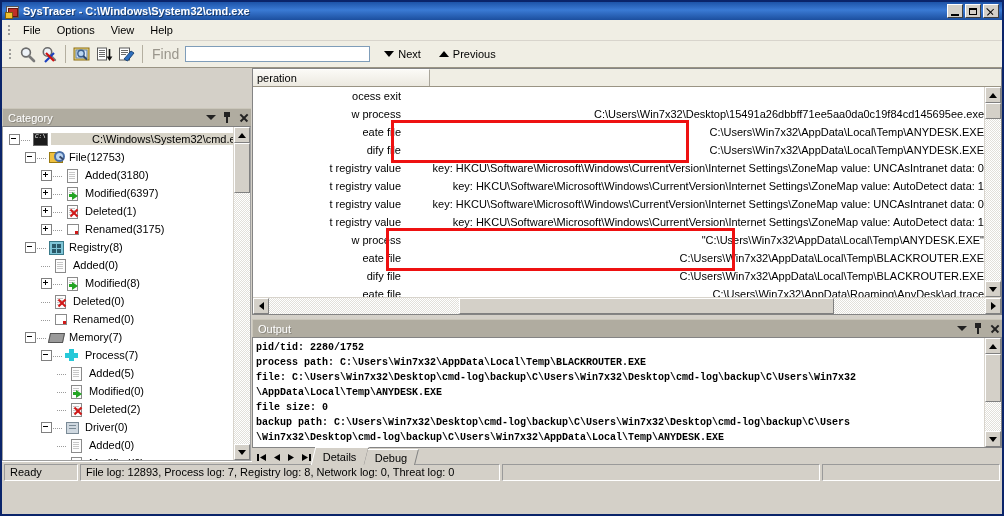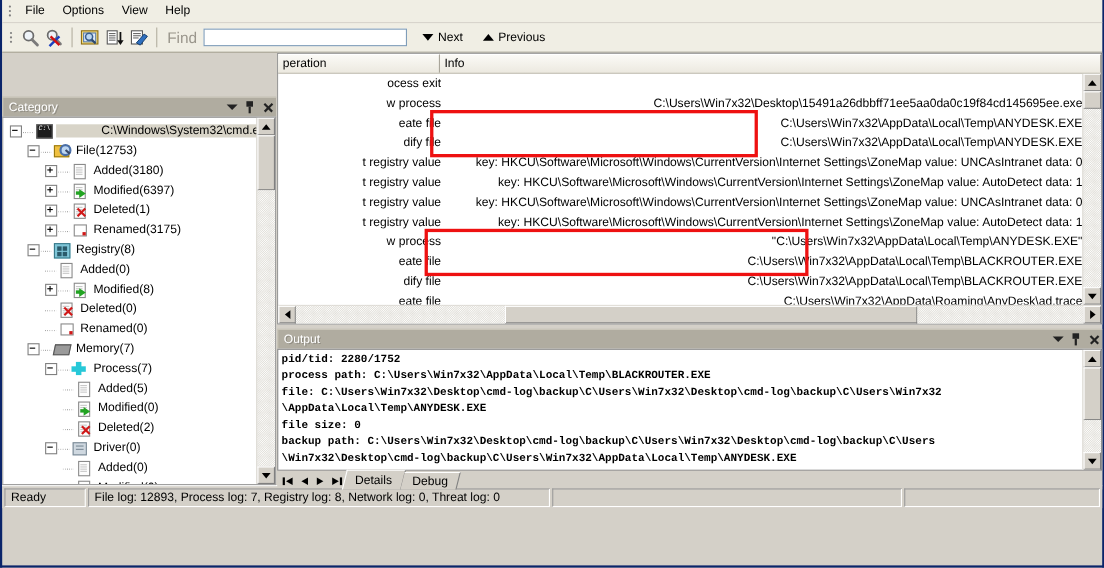--- a/index.html
+++ b/index.html
@@ -187,20 +187,41 @@
   .st-ready{width:74px;flex:0 0 auto;}
   .st-log{width:420px;flex:0 0 auto;}
   .st-grow{flex:1;}
   .st-end{width:178px;flex:0 0 auto;}
 </style>
 </head>
 <body>
 
 <div id="app">
 
+  <div class="titlebar">
+    <span class="tb-ico">
+      <i class="sh1"></i>
+        <i class="sh2"></i>
+        <i class="sh3"></i>
+    </span>
+    <span class="tb-title">SysTracer - C:\Windows\System32\cmd.exe</span>
+    <span class="spacer"></span>
+    <span class="tb-btns">
+      <span class="tb-btn">
+          <i class="g-min"></i>
+        </span>
+      <span class="tb-btn">
+          <i class="g-max"></i>
+        </span>
+      <span class="tb-btn">
+          <i class="g-cl1"></i>
+          <i class="g-cl2"></i>
+        </span>
+    </span>
+  </div>
 
   <div class="menubar">
     <span class="grip">
         <b></b>
         <b></b>
         <b></b>
       </span>
     <span class="menu-item">File</span>
     <span class="menu-item">Options</span>
     <span class="menu-item">View</span>
@@ -500,22 +521,21 @@
               <i class="ar-dn"></i>
             </div>
         </div>
       </div>
     </div>
 
     <div class="right-pane">
 
       <div class="lv-wrap">
         <div class="lv-hdr">
-          <div class="lv-col" style="width:147px;text-align:center;">peration</div>
-          <div class="lv-col" style="flex:1;">Info</div>
+          <div class="lv-col" style="width:177px;text-align:center;">peration</div>
         </div>
         <div class="lv-body">
           <div class="lv-rows" id="lvrows">
             <div class="hilite" style="left:138px;top:33px;width:292px;height:37px;"></div>
             <div class="hilite" style="left:133px;top:141px;width:343px;height:37px;"></div>
           <div class="lvrow">
                 <span class="c-op">ocess exit</span>
                 <span class="c-info"></span>
               </div>
               <div class="lvrow">

